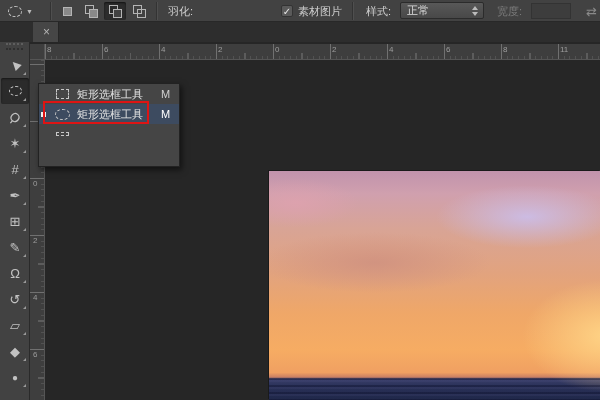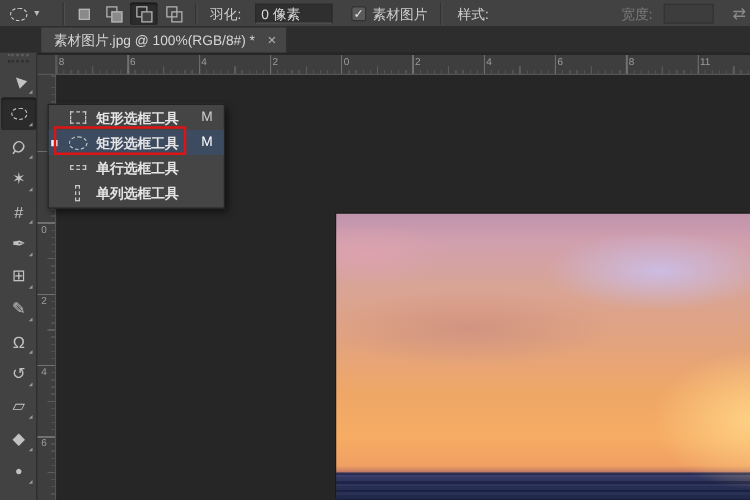--- a/index.html
+++ b/index.html
@@ -100,21 +100,21 @@
     background:repeating-linear-gradient(180deg, rgba(10,12,40,.35) 0 2px, rgba(90,90,140,.12) 2px 4px, transparent 4px 7px); }
 
   
   #flyout { position:absolute; left:38px; top:83px; width:142px; height:84px;
     background:#454545; border:1px solid #222; box-shadow:2px 3px 6px rgba(0,0,0,.55); z-index:5; }
   .menu-row { position:relative; height:20px; display:flex; align-items:center;
     color:#e5e5e5; font-size:11px; padding-left:6px; }
   .menu-row.selected { background:#3d4b60; }
   .menu-row .bullet { position:absolute; left:2px; width:5px; height:5px; background:#f0f0f0; }
   .menu-ico { width:18px; margin:0 6px 0 8px; display:flex; justify-content:center; }
-  .menu-label { flex:1;font-weight:bold; }
+  .menu-label { flex:1; }
   .menu-shortcut { width:18px; color:#cfcfcf; }
   .menu-row.selected .menu-shortcut { color:#fff; }
   #annotation-box { position:absolute; left:43px; top:101px; width:106px; height:23px;
     border:2px solid #dd1414; z-index:6; pointer-events:none; }
 </style>
 </head>
 <body>
 
 <div id="app">
 
@@ -144,41 +144,44 @@
     </div>
     <div class="mode-btn" style="left:128px;">
       <span class="mode-ico">
           <span class="sq outline" style="left:0;top:0;"></span>
           <span class="sq outline" style="left:4px;top:4px;"></span>
         </span>
     </div>
     <div class="sep" style="left:156px;"></div>
 
     <div class="ob-item" style="left:168px;">羽化:</div>
-    <div class="ob-item ob-input" style="left:204px;top:3px;width:62px;">
-      <span>0 像素</span>
-    </div>
     <div class="ob-item" style="left:281px;">
       <span class="checkbox">✓</span>
       <span>素材图片</span>
     </div>
     <div class="sep" style="left:352px;"></div>
 
     <div class="ob-item" style="left:366px;">样式:</div>
+    <div class="ob-item dropdown" style="left:400px;top:2px;">
+      <span>正常</span>
+      <span class="spinner">
+          <i class="up"></i>
+          <i class="dn"></i>
+        </span>
+    </div>
 
     <div class="ob-item disabled" style="left:497px;">宽度:</div>
     <div class="ob-item ob-input disabled-field" style="left:531px;top:3px;">
       <span></span>
     </div>
     <div class="ob-item swap-icon" style="left:586px;">⇄</div>
   </div>
 
   <div id="tab-bar">
     <div id="doc-tab">
-      <span>素材图片.jpg @ 100%(RGB/8#) *</span>
       <span class="close">×</span>
     </div>
   </div>
 
   <div id="toolbar">
     <div id="toolbar-grip"></div>
     <div class="tool">
         <span class="move-glyph">▶</span>
       </div>
     <div class="tool active">
@@ -256,27 +259,19 @@
       <span class="menu-ico">
           <span class="dashed-ellipse" style="width:15px;height:11px;"></span>
         </span>
       <span class="menu-label">矩形选框工具</span>
       <span class="menu-shortcut">M</span>
     </div>
     <div class="menu-row">
       <span class="menu-ico">
           <span class="dashed-row"></span>
         </span>
-      <span class="menu-label">单行选框工具</span>
       <span class="menu-shortcut"></span>
     </div>
-    <div class="menu-row">
-      <span class="menu-ico">
-          <span class="dashed-col"></span>
-        </span>
-      <span class="menu-label">单列选框工具</span>
-      <span class="menu-shortcut"></span>
-    </div>
   </div>
 
   <div id="annotation-box"></div>
 
 </div>
 
 </body></html>

